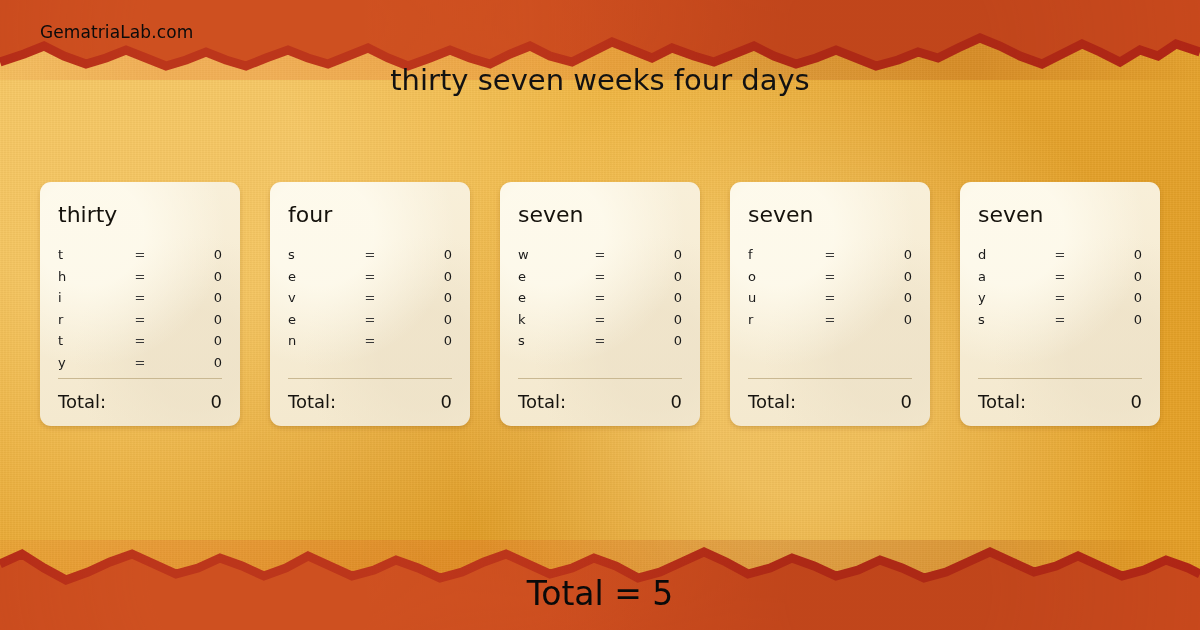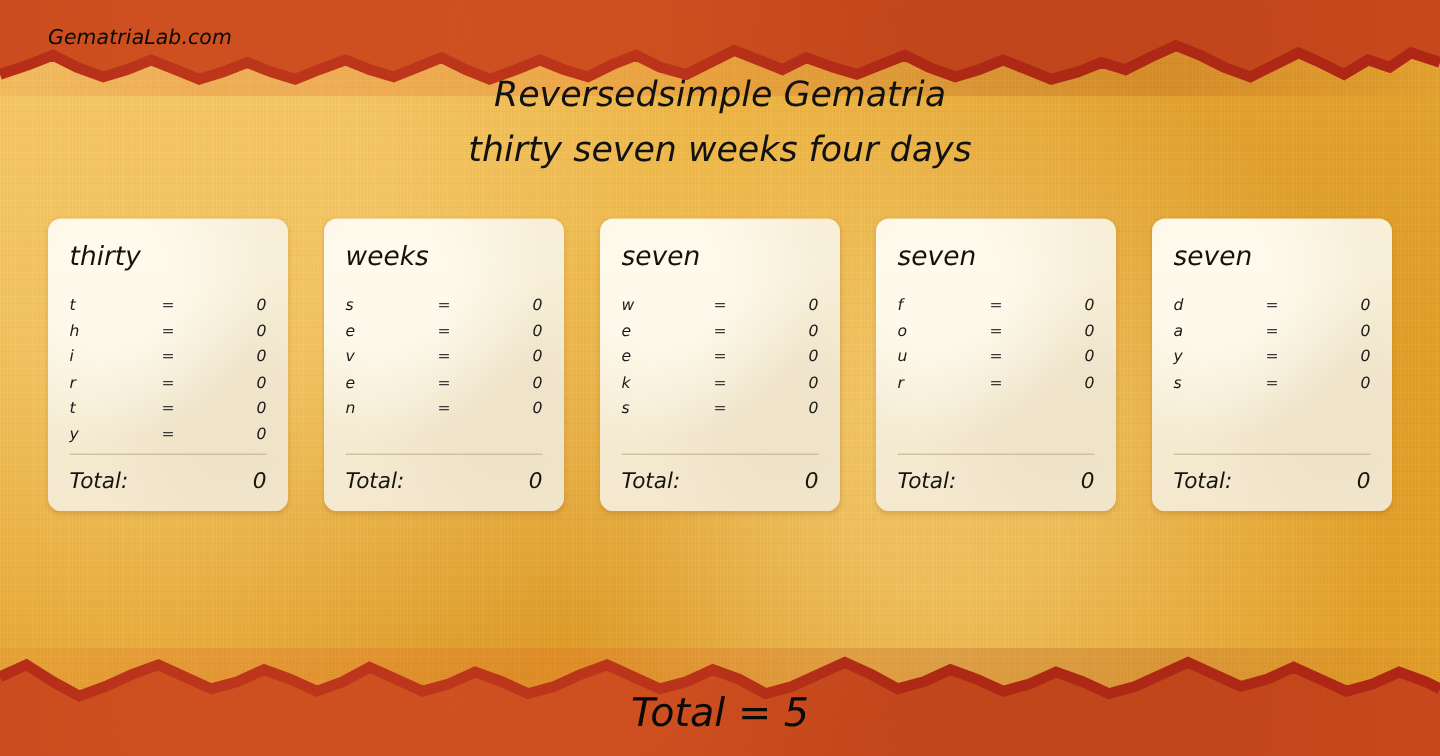--- a/index.html
+++ b/index.html
@@ -24,21 +24,20 @@
     height: 630px;
     background-color: #e8a62b;
     background-image:
       radial-gradient(circle at 12% 28%, rgba(255,222,140,0.55) 0 14%, transparent 42%),
       radial-gradient(circle at 67% 62%, rgba(255,226,150,0.42) 0 12%, transparent 40%),
       radial-gradient(circle at 38% 84%, rgba(214,142,26,0.40) 0 12%, transparent 38%),
       radial-gradient(circle at 88% 20%, rgba(216,144,28,0.35) 0 10%, transparent 36%),
       radial-gradient(circle at 50% 45%, rgba(255,216,120,0.25) 0 20%, transparent 55%),
       linear-gradient(180deg, #eeb03a 0%, #e8a62b 45%, #e5a026 100%);
     overflow: hidden;
-    font-style: italic;
   }
 
   
   #stage::after {
     content: "";
     position: absolute;
     inset: 0;
     pointer-events: none;
     background-image:
       repeating-linear-gradient(0deg, rgba(255,255,255,0.035) 0 1px, rgba(0,0,0,0.022) 1px 2px),
@@ -208,21 +207,20 @@
     <svg viewBox="0 0 1200 90" preserveAspectRatio="none" aria-hidden="true">
       <path class="rust-fill" d="M0,24 L22,14 L44,28 L66,40 L88,32 L110,22 L132,14 L154,24 L176,34 L198,28 L220,18 L242,26 L264,36 L286,28 L308,16 L330,26 L352,36 L374,30 L396,20 L418,28 L440,38 L462,32 L484,22 L506,14 L528,24 L550,34 L572,28 L594,18 L616,26 L638,38 L660,32 L682,22 L704,12 L726,22 L748,34 L770,28 L792,18 L814,26 L836,36 L858,30 L880,20 L902,28 L924,38 L946,32 L968,22 L990,12 L1012,22 L1034,32 L1056,26 L1078,16 L1100,26 L1122,36 L1144,30 L1166,20 L1188,28 L1200,34 L1200,90 L0,90 Z"></path>
       <path class="rust-stroke" d="M0,24 L22,14 L44,28 L66,40 L88,32 L110,22 L132,14 L154,24 L176,34 L198,28 L220,18 L242,26 L264,36 L286,28 L308,16 L330,26 L352,36 L374,30 L396,20 L418,28 L440,38 L462,32 L484,22 L506,14 L528,24 L550,34 L572,28 L594,18 L616,26 L638,38 L660,32 L682,22 L704,12 L726,22 L748,34 L770,28 L792,18 L814,26 L836,36 L858,30 L880,20 L902,28 L924,38 L946,32 L968,22 L990,12 L1012,22 L1034,32 L1056,26 L1078,16 L1100,26 L1122,36 L1144,30 L1166,20 L1188,28 L1200,34"></path>
     </svg>
     <div class="band-texture"></div>
   </div>
 
   <div id="logo">GematriaLab.com</div>
 
   <div id="headings">
-    <div id="method-title">Reversedsimple Gematria</div>
     <div id="phrase-title">thirty seven weeks four days</div>
   </div>
 
   <div id="cards">
       <div class="card">
         <div class="card-title">thirty</div>
         <div class="letter-rows">
           <div class="letter-row">
             <span class="lr-char">t</span>
             <span class="lr-eq">=</span>
@@ -256,21 +254,21 @@
         </div>
         <div class="card-foot">
           <div class="card-divider"></div>
           <div class="total-row">
             <span>Total:</span>
             <span>0</span>
           </div>
         </div>
       </div>
       <div class="card">
-        <div class="card-title">weeks</div>
+        <div class="card-title">four</div>
         <div class="letter-rows">
           <div class="letter-row">
             <span class="lr-char">s</span>
             <span class="lr-eq">=</span>
             <span class="lr-val">0</span>
           </div>
           <div class="letter-row">
             <span class="lr-char">e</span>
             <span class="lr-eq">=</span>
             <span class="lr-val">0</span>

